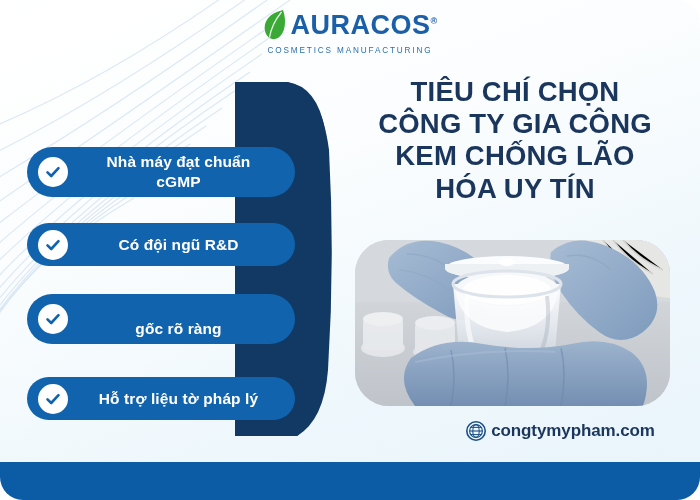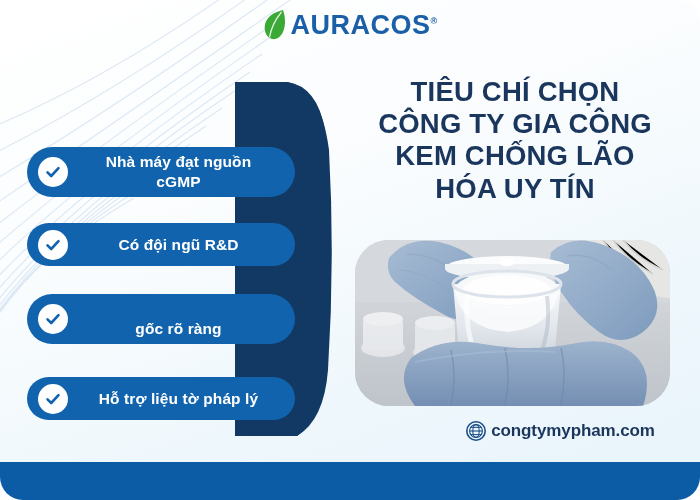--- a/index.html
+++ b/index.html
@@ -190,36 +190,37 @@
   <div id="logo">
     <div id="logo-row">
       <svg id="logo-leaf" width="26" height="34" viewBox="0 0 26 34" xmlns="http://www.w3.org/2000/svg">
         <path d="M21 2 C7 5 1 14 3 23 C4.5 30 11 33 16 30 C23 26 25 13 21 2 Z" fill="#3aa935"></path>
         <path d="M19.5 4 C13 12 9 20 7.5 29.5" stroke="#ffffff" stroke-width="1.3" fill="none" opacity="0.85"></path>
       </svg>
       <div id="logo-word">
         <span>AURACOS</span><span id="logo-reg">®</span>
       </div>
     </div>
+    <div id="logo-sub">COSMETICS MANUFACTURING</div>
   </div>
 
   <svg id="navy-shape" viewBox="0 0 120 380" xmlns="http://www.w3.org/2000/svg">
     <path d="M 10 12 L 62 12 Q 92 16 100 60 L 100 300 Q 98 348 72 366 L 10 366 Z" fill="#123963"></path>
     <path d="M 100 60 Q 108 190 100 300 L 100 60 Z" fill="#123963"></path>
     <path d="M 62 12 Q 96 18 104 80 Q 110 190 103 300 Q 99 350 72 366 L 62 366 Z" fill="#123963"></path>
   </svg>
 
   <div class="pill pill-2line" id="pill-0">
     <span class="check-circle">
       <svg width="18" height="18" viewBox="0 0 18 18" xmlns="http://www.w3.org/2000/svg">
         <path d="M3.5 9.3 L7.2 13 L14.5 5.2" stroke="#1063ac" stroke-width="2.6" fill="none" stroke-linecap="round" stroke-linejoin="round"></path>
       </svg>
     </span>
     <span class="pill-label">
-      <span>Nhà máy đạt nguồn</span><br>
+      <span>Nhà máy đạt chuẩn</span><br>
       <span>cGMP</span>
     </span>
   </div>
 
   <div class="pill pill-1line" id="pill-1">
     <span class="check-circle">
       <svg width="18" height="18" viewBox="0 0 18 18" xmlns="http://www.w3.org/2000/svg">
         <path d="M3.5 9.3 L7.2 13 L14.5 5.2" stroke="#1063ac" stroke-width="2.6" fill="none" stroke-linecap="round" stroke-linejoin="round"></path>
       </svg>
     </span>

